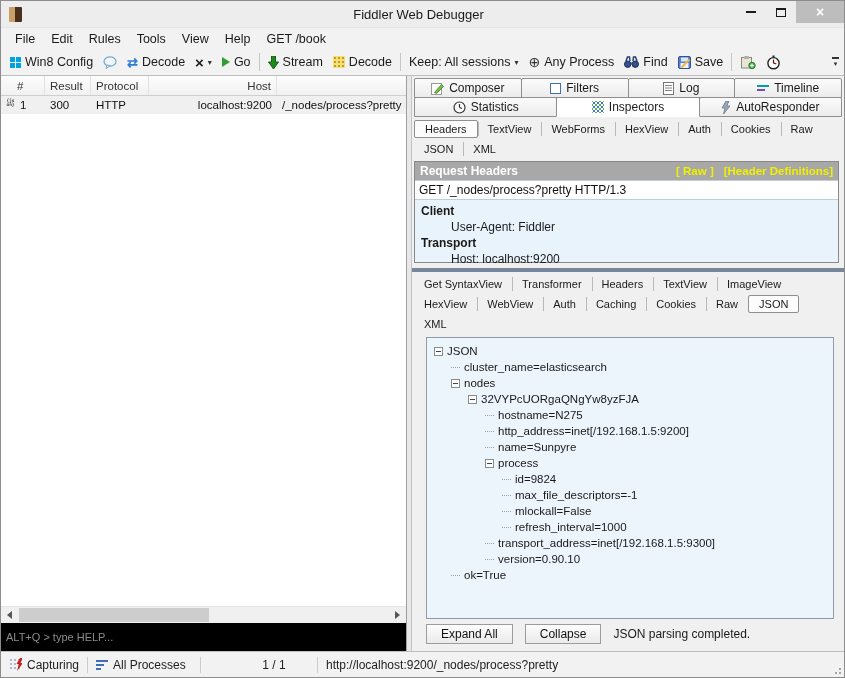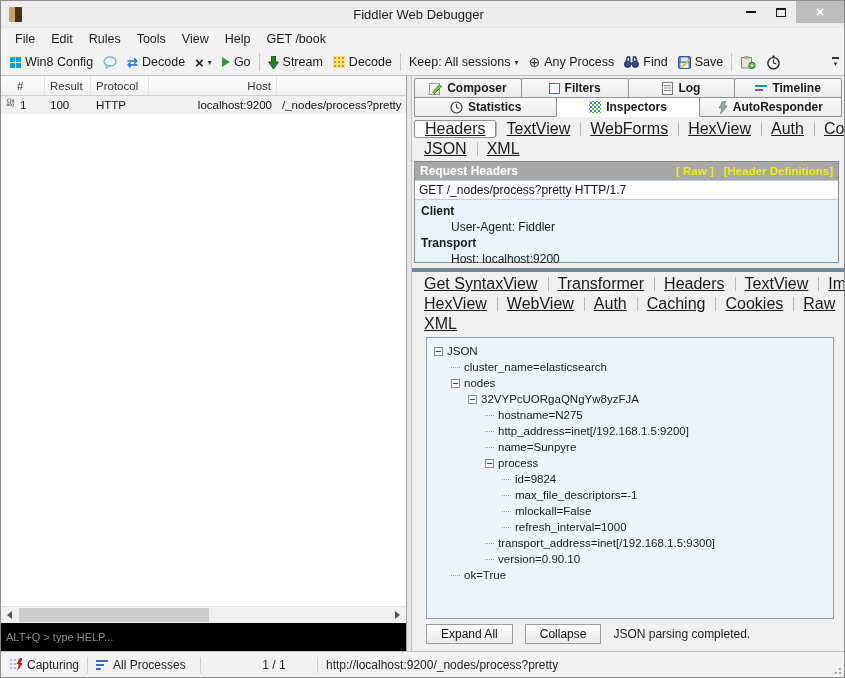--- a/index.html
+++ b/index.html
@@ -63,28 +63,28 @@
   
   .hscroll { height:17px; flex:none; background:#f0f0f0; border-top:1px solid #e4e4e4; display:flex; align-items:center; }
   .scroll-arrow { width:17px; height:100%; display:flex; align-items:center; justify-content:center; flex:none; }
   .tri-left { width:0; height:0; border-right:5px solid #555; border-top:4px solid transparent; border-bottom:4px solid transparent; }
   .tri-right { width:0; height:0; border-left:5px solid #555; border-top:4px solid transparent; border-bottom:4px solid transparent; }
   .scroll-track { flex:1; height:100%; position:relative; }
   .scroll-thumb { position:absolute; left:1px; top:1px; height:14px; width:190px; background:#cdcdcd; }
   .quickexec { height:28px; flex:none; background:#000; border:none; color:#8c8c8c; font:11px "Liberation Sans", sans-serif; padding:1px 5px; width:100%; }
 
   
-  .main-tabs { padding:2px 3px 0 2px; flex:none;font-weight:bold; }
+  .main-tabs { padding:2px 3px 0 2px; flex:none; }
   .tabrow { display:flex; height:20px; }
   .tab { flex:1; display:flex; align-items:center; justify-content:center; gap:5px; font-size:12px; background:linear-gradient(#fbfbfb,#ececec); border:1px solid #8f8f8f; border-radius:2px 2px 0 0; margin-right:-1px; position:relative; white-space:nowrap; overflow:hidden; }
   .tab.active { background:#fff; z-index:3; border-bottom-color:#fff; }
   .tabrow2 { margin-top:-1px; }
 
   
-  .flat-tabs { padding:2px 2px 0 2px; flex:none; font-size:16px;text-decoration:underline; }
+  .flat-tabs { padding:2px 2px 0 2px; flex:none; font-size:11px; }
   .flat-row { display:flex; align-items:center; height:20px; }
   .flat-tab { padding:0 10px; height:18px; display:flex; align-items:center; position:relative; white-space:nowrap; }
   .flat-tab + .flat-tab::before { content:""; position:absolute; left:0; top:2px; bottom:2px; width:1px; background:#b8b8b8; }
   .flat-tab.active { background:#fcfcfc; border:1px solid #8f8f8f; border-radius:2px; }
   .flat-tab.active::before { display:none; }
 
   
   .req-block { margin:2px 5px 0 2px; border:1px solid #898989; background:#e9f3fc; height:102px; flex:none; display:flex; flex-direction:column; font-size:12px; }
   .req-header-bar { height:18px; flex:none; background:#a8a8a8; color:#fff; font-weight:bold; display:flex; align-items:center; padding:0 5px; }
   .req-links { margin-left:auto; color:#f0f000; font-weight:bold; display:flex; gap:10px; font-size:11.5px; }
@@ -253,21 +253,21 @@
         <span class="col col-protocol">Protocol</span>
         <span class="col col-host">Host</span>
       </div>
       <div class="list-body">
         <div class="session-row">
           <span class="col col-num">
               <span class="json-file-icon">{js
 on}</span>
               <span>1</span>
             </span>
-          <span class="col col-result">100</span>
+          <span class="col col-result">300</span>
           <span class="col col-protocol">HTTP</span>
           <span class="col col-host">localhost:9200</span>
           <span class="col col-url">/_nodes/process?pretty</span>
         </div>
       </div>
       <div class="hscroll">
         <span class="scroll-arrow">
             <span class="tri-left"></span>
           </span>
         <span class="scroll-track">
@@ -350,21 +350,21 @@
       </div>
 
       <div class="req-block">
         <div class="req-header-bar">
           <span>Request Headers</span>
           <span class="req-links">
             <span>[ Raw ]</span>
             <span>[Header Definitions]</span>
           </span>
         </div>
-        <div class="req-line">GET /_nodes/process?pretty HTTP/1.7</div>
+        <div class="req-line">GET /_nodes/process?pretty HTTP/1.3</div>
         <div class="req-content">
           <div class="group-name">Client</div>
           <div class="group-entry">User-Agent: Fiddler</div>
           <div class="group-name">Transport</div>
           <div class="group-entry">Host: localhost:9200</div>
         </div>
       </div>
 
       <div class="h-splitter"></div>
 

